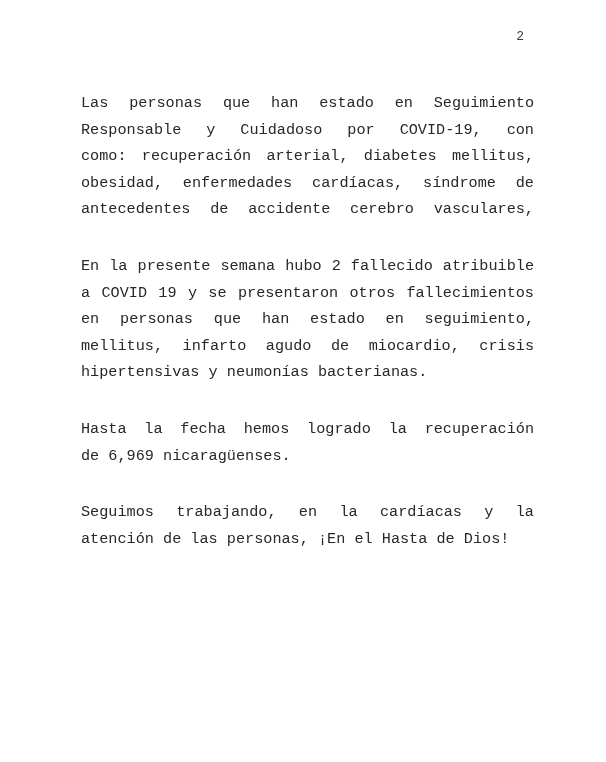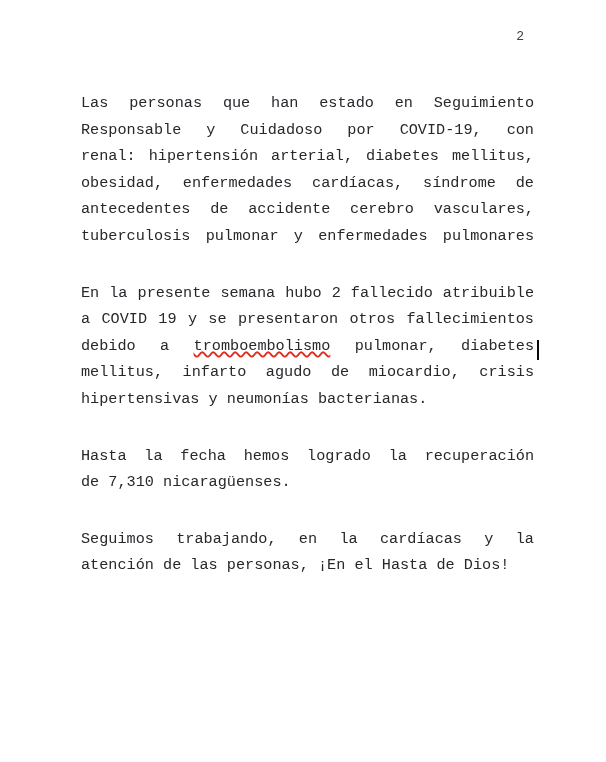--- a/index.html
+++ b/index.html
@@ -66,34 +66,33 @@
 
 <div class="page">
   <div class="header">
     <span>2</span>
   </div>
 
   <div class="content">
       <div class="paragraph">
         <div class="line just"><span>Las personas que han estado en Seguimiento</span></div>
         <div class="line just"><span>Responsable y Cuidadoso por COVID-19, con</span></div>
-        <div class="line just"><span>renal: hipertensión arterial, diabetes mellitus,</span></div>
+        <div class="line just"><span>como: recuperación arterial, diabetes mellitus,</span></div>
         <div class="line just"><span>obesidad, enfermedades cardíacas, síndrome de</span></div>
         <div class="line just"><span>antecedentes de accidente cerebro vasculares,</span></div>
-        <div class="line just"><span>tuberculosis pulmonar y enfermedades pulmonares</span></div>
       </div>
       <div class="paragraph">
         <div class="line just"><span>En la presente semana hubo 2 fallecido atribuible</span></div>
         <div class="line just"><span>a COVID 19 y se presentaron otros fallecimientos</span></div>
-        <div class="line just"><span>debido a </span><span class="misspelled">tromboembolismo</span><span> pulmonar, diabetes</span><span class="caret"></span></div>
+        <div class="line just"><span>en personas que han estado en seguimiento,</span></div>
         <div class="line just"><span>mellitus, infarto agudo de miocardio, crisis</span></div>
         <div class="line"><span>hipertensivas y neumonías bacterianas.</span></div>
       </div>
       <div class="paragraph">
         <div class="line just"><span>Hasta la fecha hemos logrado la recuperación</span></div>
-        <div class="line"><span>de 7,310 nicaragüenses.</span></div>
+        <div class="line"><span>de 6,969 nicaragüenses.</span></div>
       </div>
       <div class="paragraph">
         <div class="line just"><span>Seguimos trabajando, en la cardíacas y la</span></div>
         <div class="line"><span>atención de las personas, ¡En el Hasta de Dios!</span></div>
       </div>
     </div>
 </div>
 
 </body></html>

